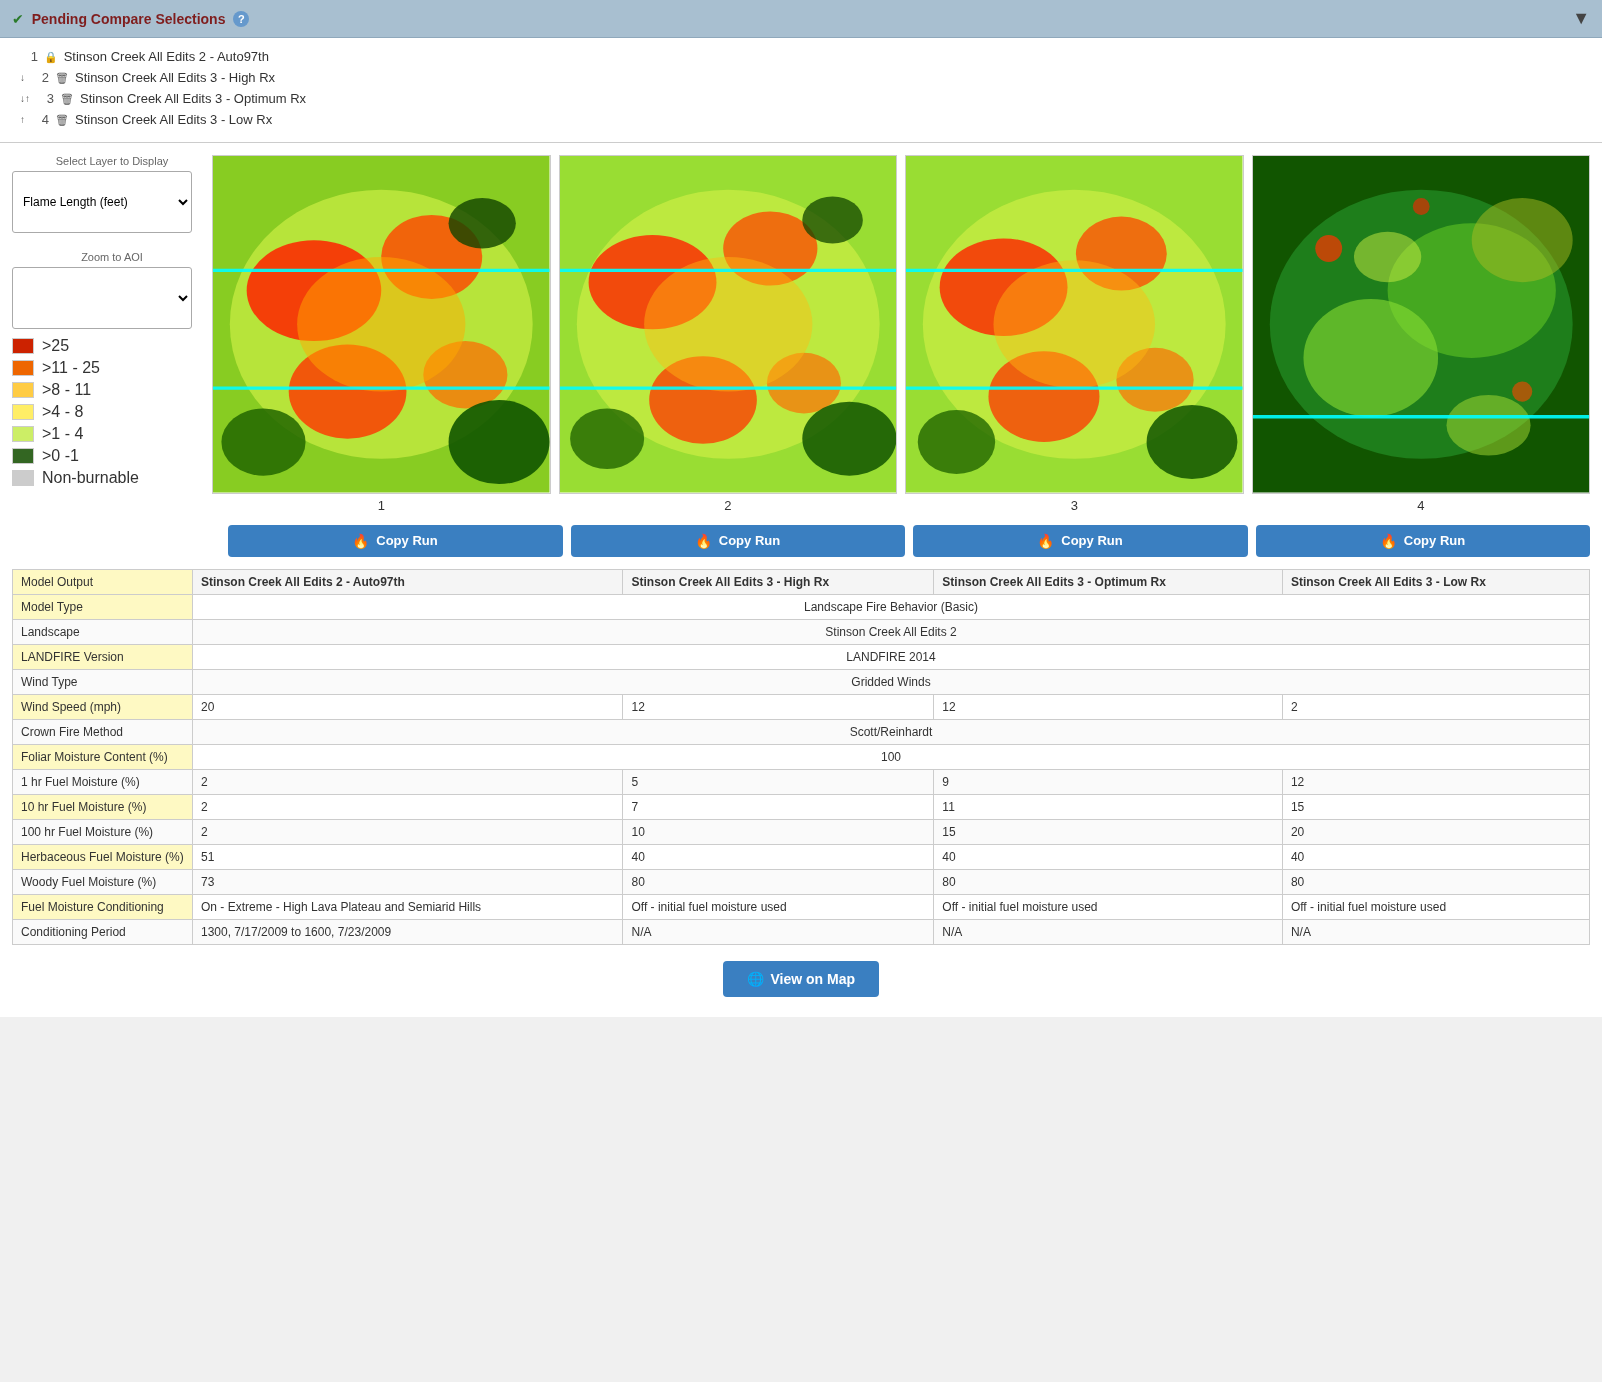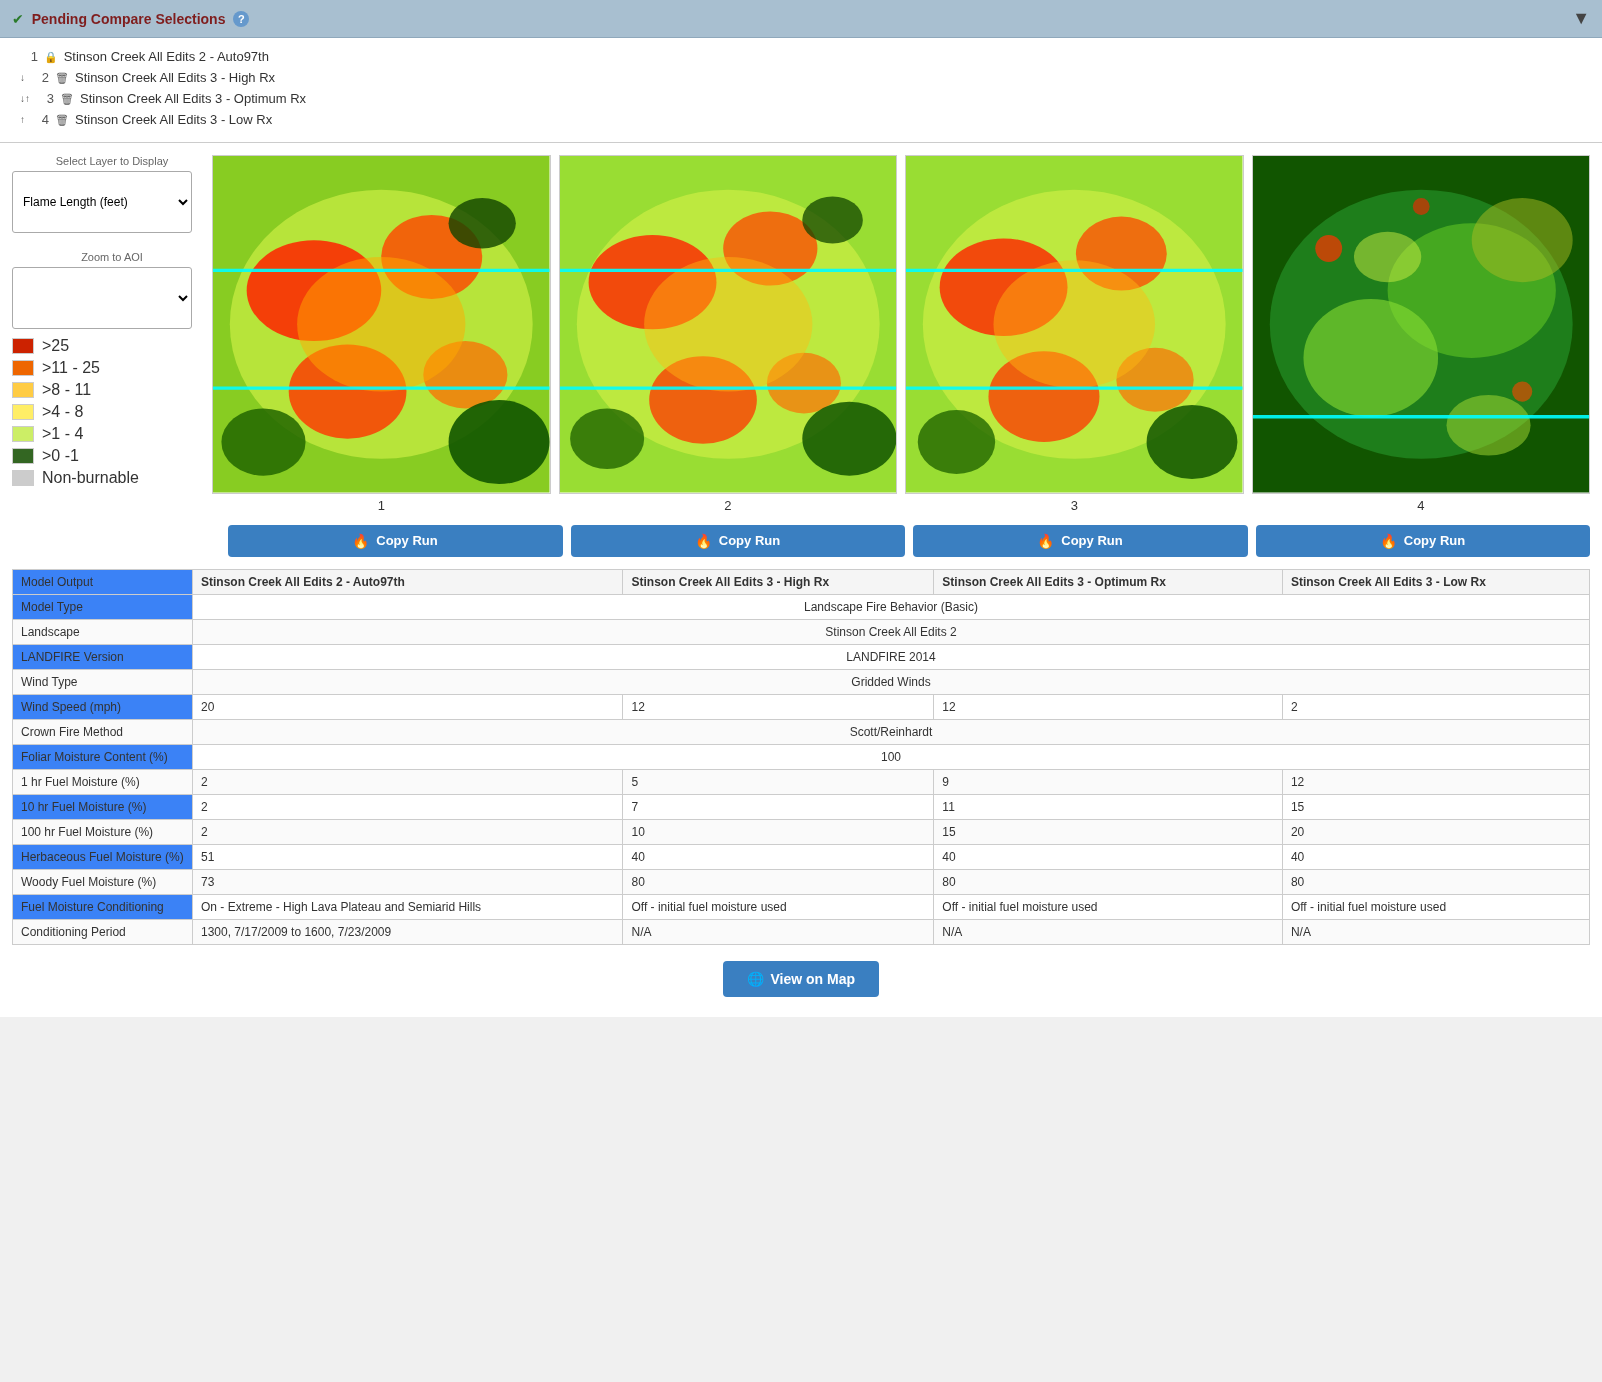--- a/index.html
+++ b/index.html
@@ -182,21 +182,21 @@
       border: 1px solid #ccc;
       padding: 5px 8px;
       vertical-align: top;
     }
     .data-table th {
       background: #f5f5f5;
       font-weight: bold;
       text-align: left;
     }
     .data-table tr:nth-child(even) td { background: #fafafa; }
-    .data-table .col-label { width: 180px; background: #3b82f6; font-weight: normal; }
+    .data-table .col-label { width: 180px; background: #fef9c3; font-weight: normal; }
     .data-table .col-span-all {
       text-align: center;
     }
   </style>
 </head>
 <body>
 
 <div class="header-bar">
   <div class="title-area">
     <span class="header-check">✔</span>

